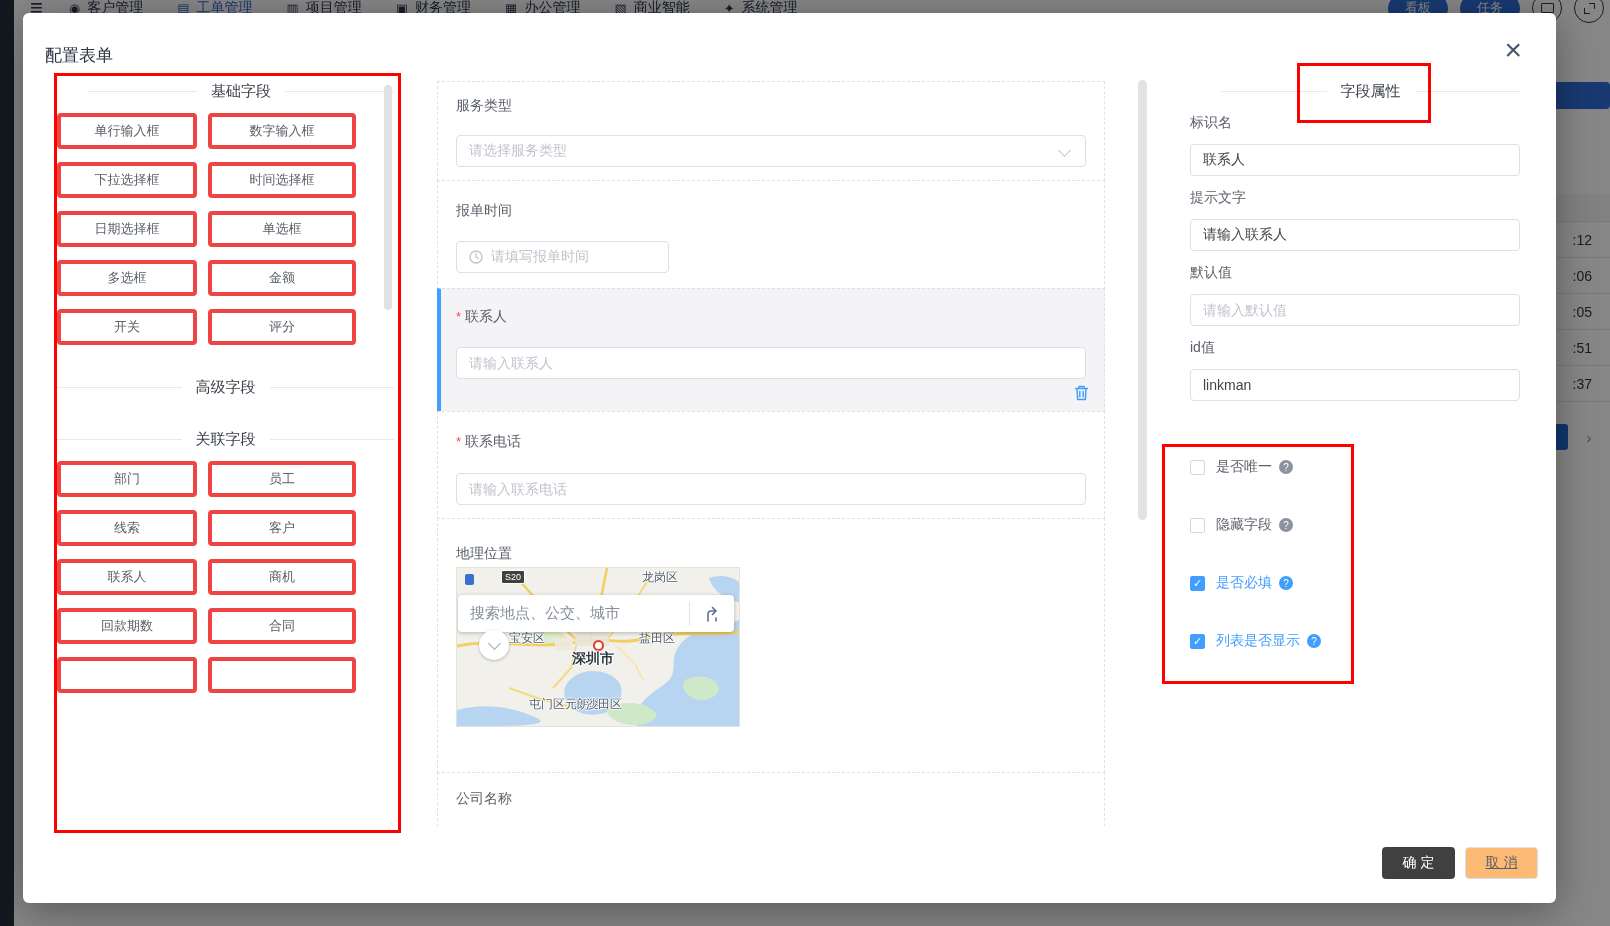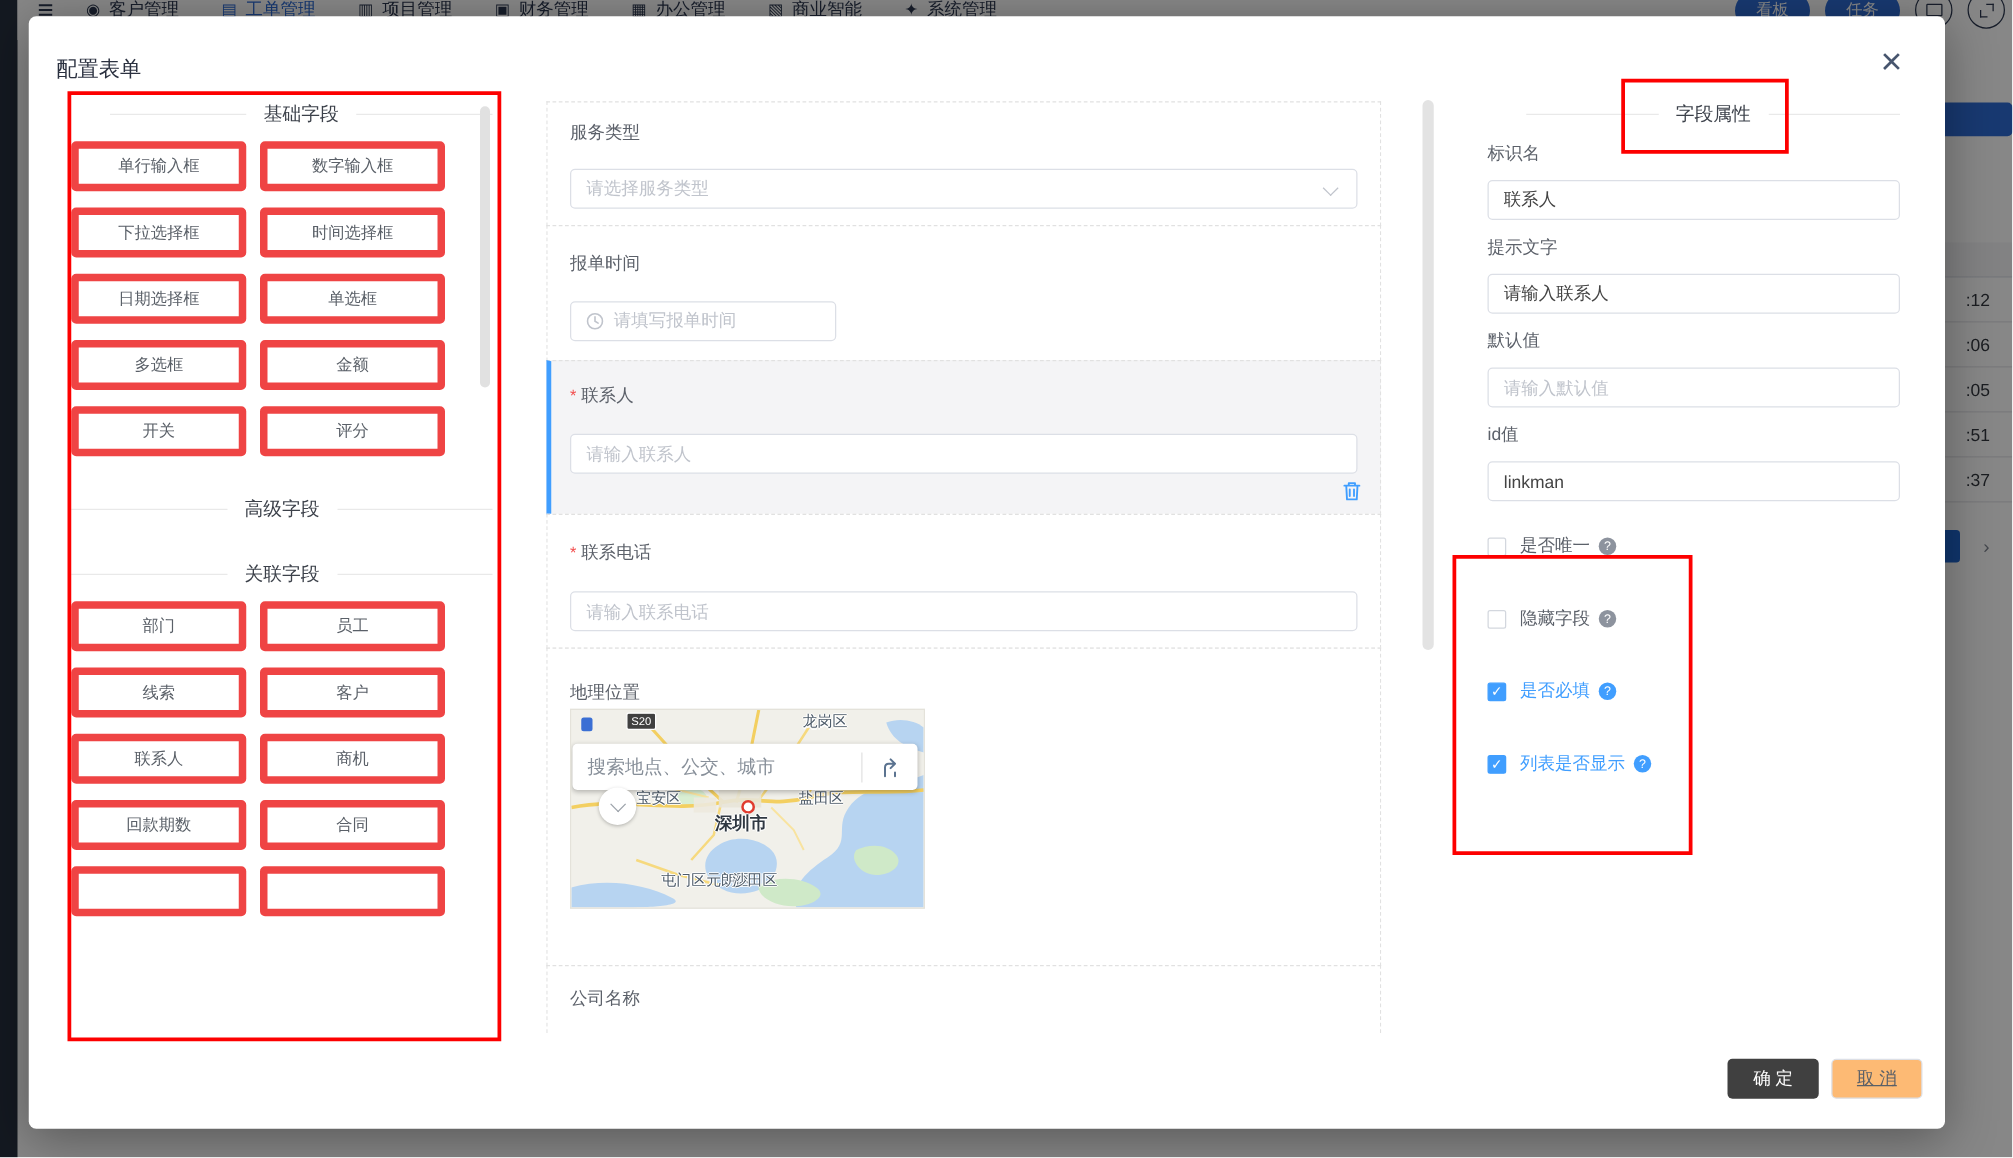--- a/index.html
+++ b/index.html
@@ -50,21 +50,21 @@
   #red-checks{left:1139px;top:431px;width:186px;height:234px;}
 
   
   .left-panel{position:absolute;left:30px;top:58px;width:345px;height:753px;overflow:hidden;}
   .section-head{display:flex;align-items:center;gap:14px;height:20px;margin:32px 4px 0;
     color:#3c414a;font-size:15px;}
   .section-head:first-child{margin-top:10px;padding-left:31px;}
   .section-head::before,.section-head::after{content:"";flex:1;height:1px;background:#e9e9e9;}
   .btn-grid{display:grid;grid-template-columns:140px 148px;column-gap:11px;row-gap:13px;
     margin:12px 0 0 4px;}
-  .field-btn{height:28px;border:6px solid #ef4444;border-radius:4px;background:#fff;display:flex;
+  .field-btn{height:28px;border:4px solid #ef4444;border-radius:4px;background:#fff;display:flex;
     align-items:center;justify-content:center;font-size:13px;color:#5a6068;cursor:pointer;box-sizing:content-box;}
   .left-scroll{position:absolute;left:331px;top:14px;width:8px;height:225px;background:#e1e1e1;border-radius:4px;}
 
   
   .center-panel{position:absolute;left:414px;top:58px;width:668px;height:756px;overflow:hidden;}
   .center-inner{position:relative;top:11px;}
   .fsec{border:1px dashed #e1e1e1;margin-top:-1px;box-sizing:border-box;padding:0 18px;position:relative;background:#fff;}
   .fsec .flabel{font-size:14px;color:#5c616a;display:flex;align-items:flex-start;gap:4px;}
   .req-star{color:#f24d4d;font-size:13px;margin-top:1px;}
   .fsec.selected{background:#f4f4f6;border-left:4px solid #409eff;padding-left:15px;}
@@ -112,21 +112,21 @@
   .map-collapse{position:absolute;left:22px;top:62px;width:30px;height:30px;border-radius:50%;background:#fff;
     box-shadow:0 1px 3px rgba(0,0,0,.25);display:flex;align-items:center;justify-content:center;cursor:pointer;}
   .map-collapse i{width:8px;height:8px;border-right:1.6px solid #9aa0a8;border-bottom:1.6px solid #9aa0a8;
     transform:rotate(45deg);margin-top:-3px;}
 
   
   .right-panel{position:absolute;left:1167px;top:58px;width:330px;}
   .right-panel .section-head{margin:10px 0 0;justify-content:flex-end;}
   .prop{margin-top:13px;}
   .prop .plabel{font-size:14px;color:#5c616a;margin:9px 0 12px;}
-  .opts{margin-top:28px;}
+  .opts{margin-top:58px;}
   .opt{display:flex;align-items:center;height:16px;margin-bottom:42px;cursor:pointer;}
   .cbox{width:15px;height:15px;border:1px solid #d3d7de;border-radius:2px;background:#fff;box-sizing:border-box;
     display:flex;align-items:center;justify-content:center;font-size:11px;color:#fff;}
   .opt .olabel{margin-left:11px;font-size:14px;color:#5c616a;}
   .qmark{margin-left:7px;width:14px;height:14px;border-radius:50%;background:#8d939e;color:#fff;font-size:10px;
     display:flex;align-items:center;justify-content:center;}
   .qmark::after{content:"?";}
   .opt.checked .cbox{background:#409eff;border-color:#409eff;}
   .opt.checked .cbox::after{content:"\2713";}
   .opt.checked .olabel{color:#409eff;}

